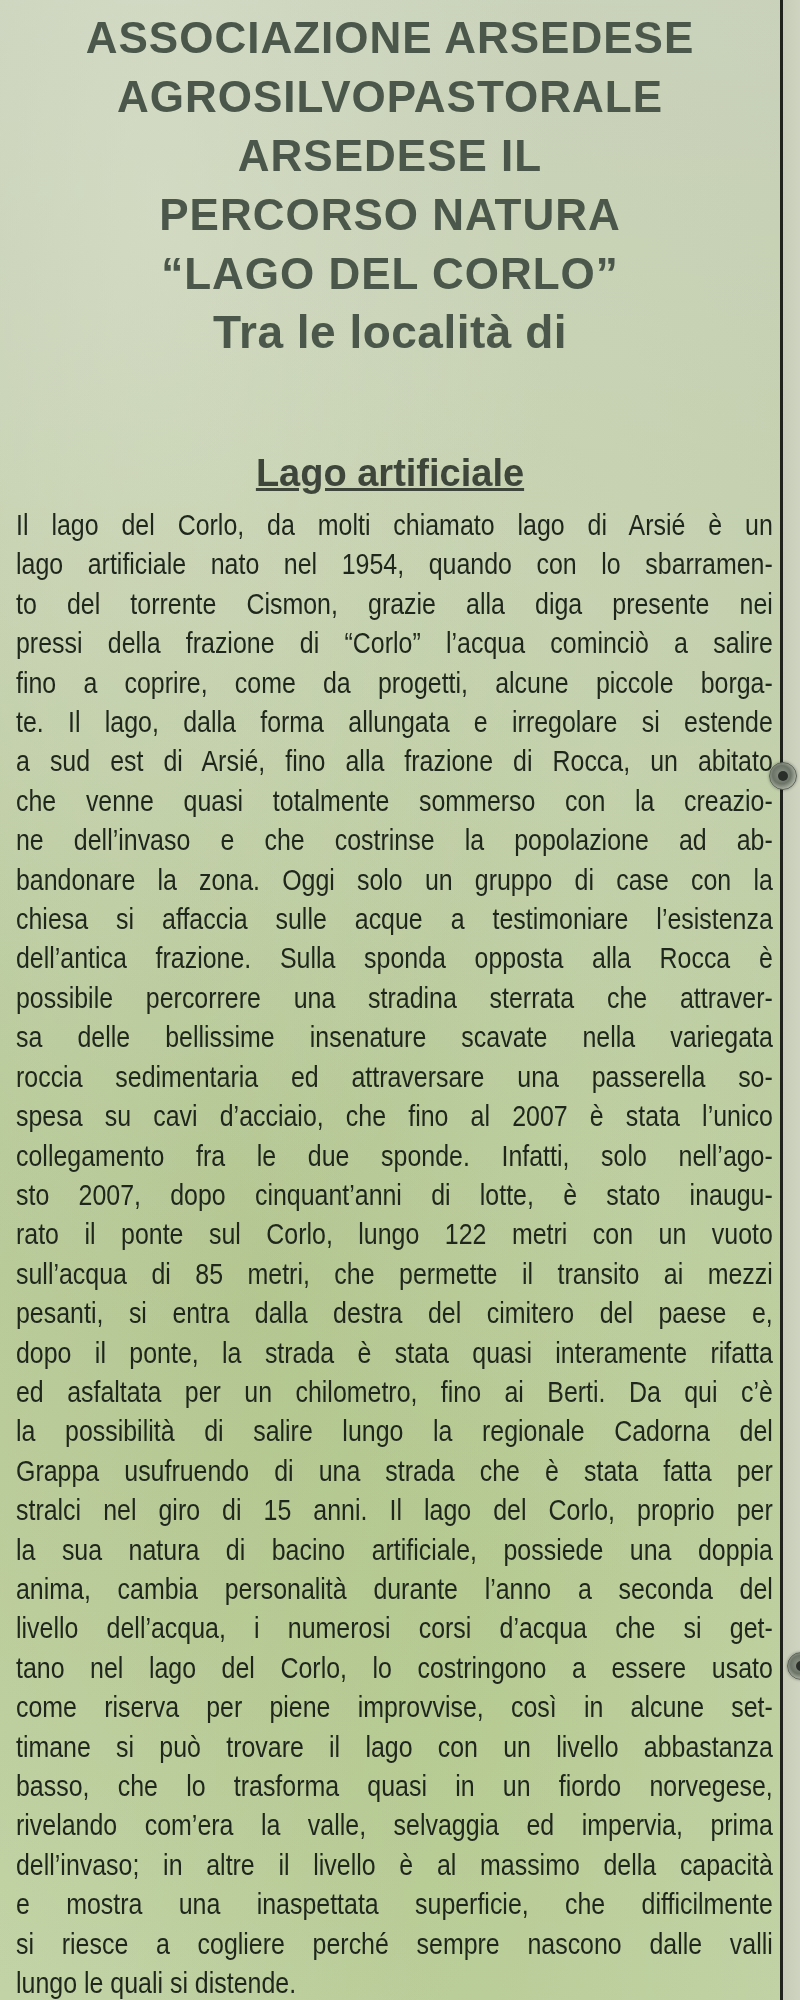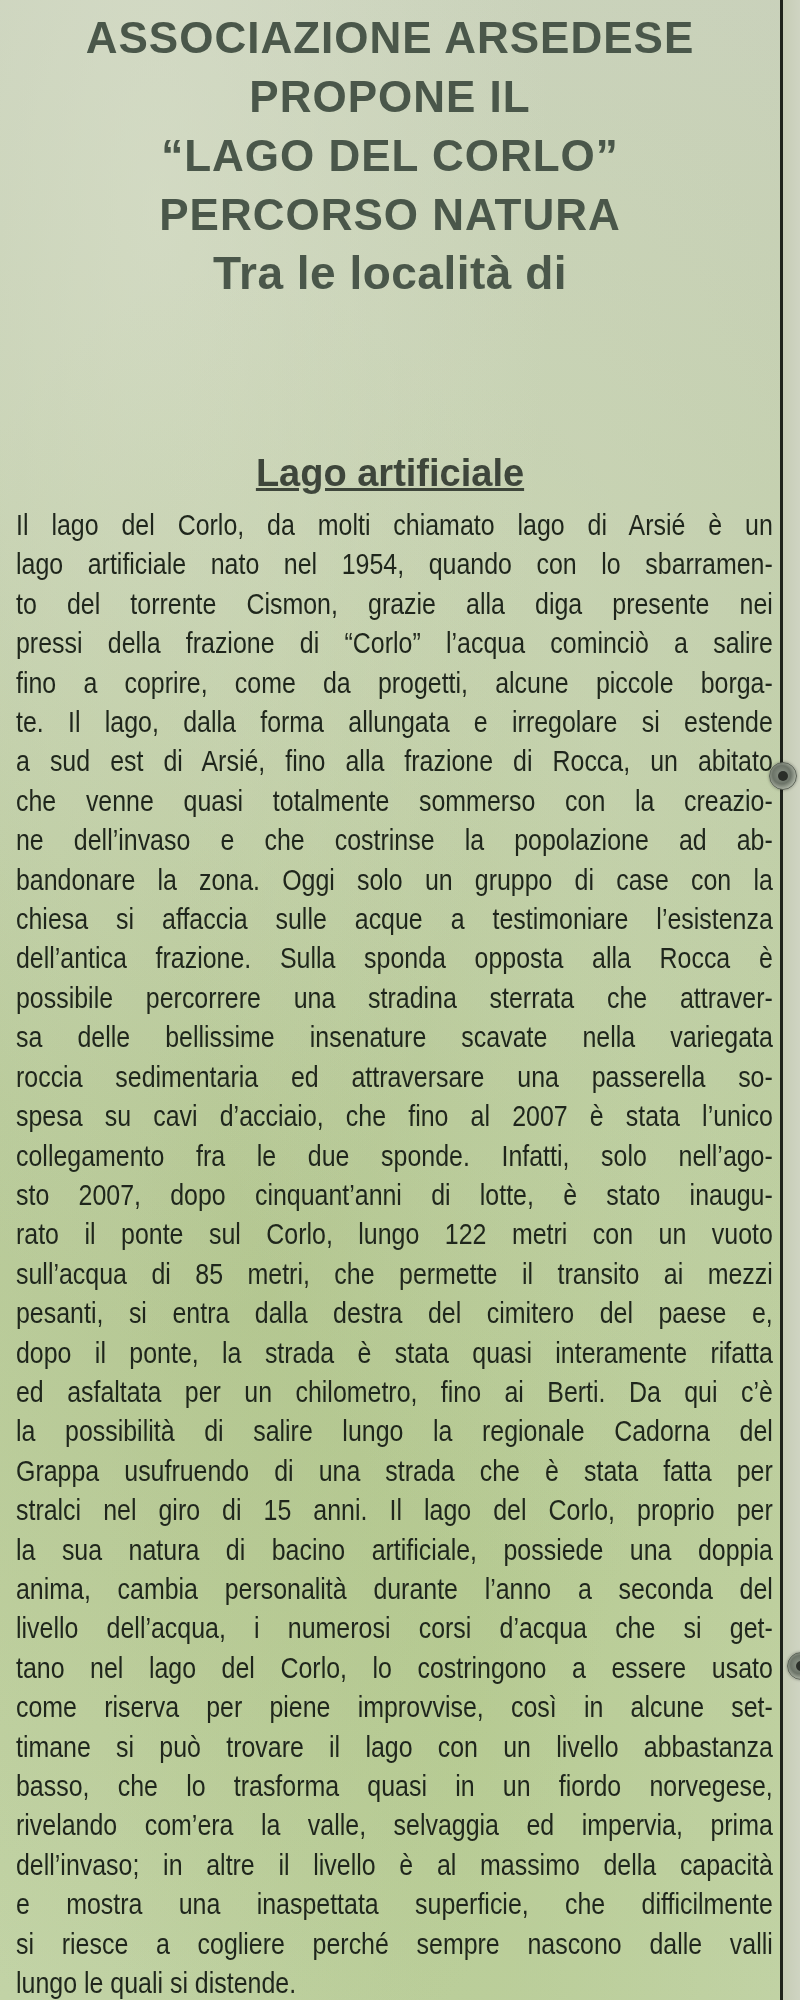--- a/index.html
+++ b/index.html
@@ -121,23 +121,24 @@
     .body-text .bline.last {
       text-align-last: left;
     }
   </style>
 </head>
 <body>
 
 <div class="sign">
   <div class="header">
     <span class="line caps">ASSOCIAZIONE ARSEDESE</span>
-    <span class="line caps">PROPONE IL</span>
+    <span class="line caps">AGROSILVOPASTORALE</span>
+    <span class="line caps">ARSEDESE IL</span>
+    <span class="line caps">PERCORSO NATURA</span>
     <span class="line caps">“LAGO DEL CORLO”</span>
-    <span class="line caps">PERCORSO NATURA</span>
     <span class="line mixed">Tra le località di</span>
   </div>
 
   <div class="section-title">Lago artificiale</div>
 
   <div class="body-text">
     <span class="bline">Il lago del Corlo, da molti chiamato lago di Arsié è un</span>
     <span class="bline">lago artificiale nato nel 1954, quando con lo sbarramen-</span>
     <span class="bline">to del torrente Cismon, grazie alla diga presente nei</span>
     <span class="bline">pressi della frazione di “Corlo” l’acqua cominciò a salire</span>

